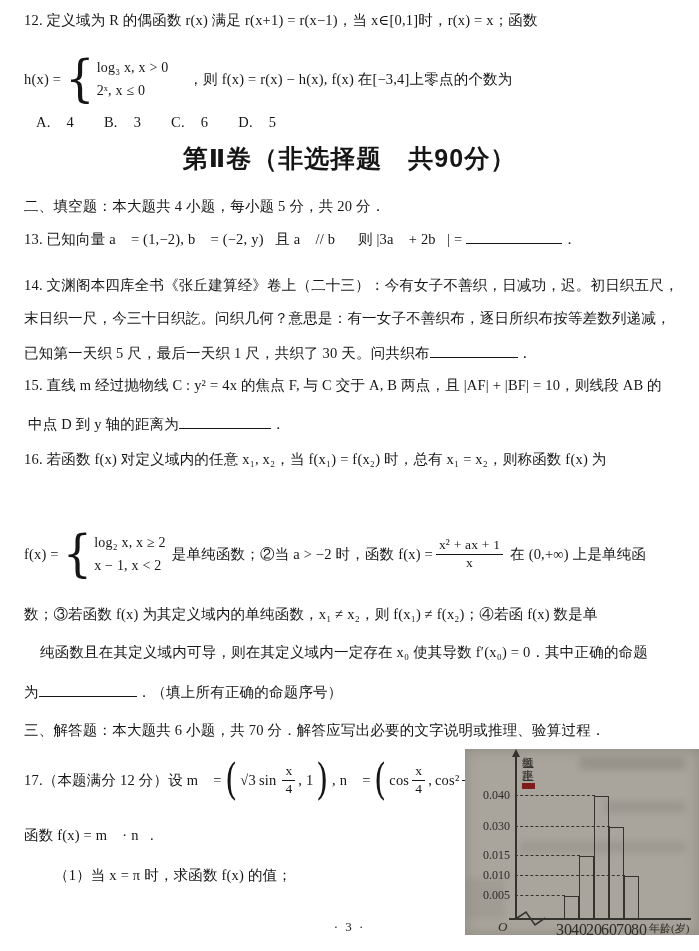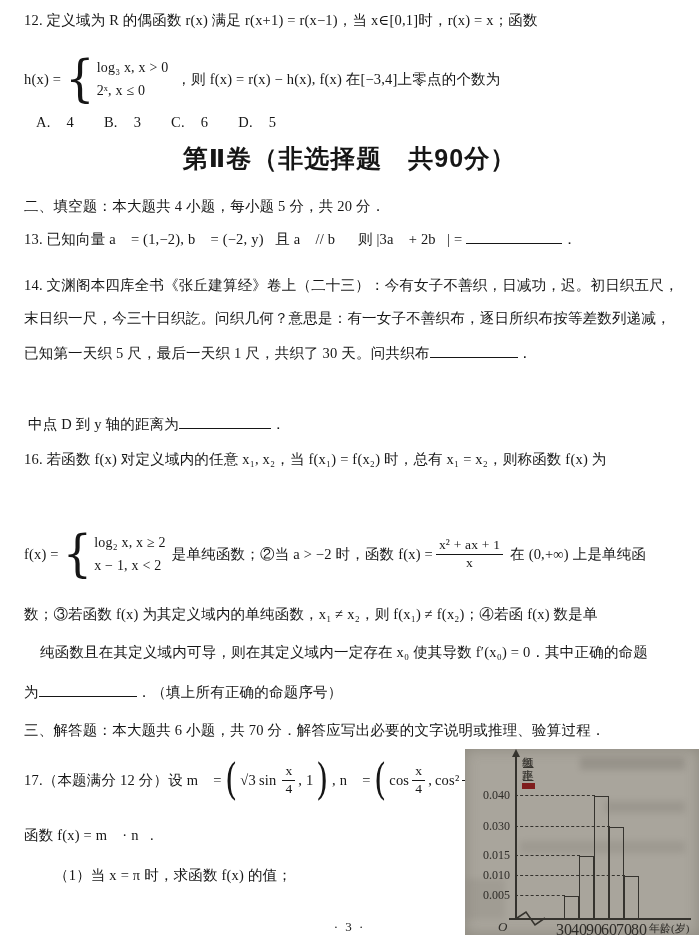--- a/index.html
+++ b/index.html
@@ -44,21 +44,21 @@
 
   <div class="line" style="top:11px; left:24px;">12. 定义域为 R 的偶函数 r(x) 满足 r(x+1) = r(x−1)，当 x∈[0,1]时，r(x) = x；函数</div>
 
   <div class="line mathline" style="top:50px; left:24px; height:58px;">
     <span>h(x) =</span>
     <span class="brace">{</span>
     <span class="cases">
       <span>log₃ x, x &gt; 0</span>
       <span>2ˣ, x ≤ 0</span>
     </span>
-    <span style="margin-left:8px;text-align:center;">，则 f(x) = r(x) − h(x), f(x) 在[−3,4]上零点的个数为</span>
+    <span style="margin-left:20px;text-align:center;">，则 f(x) = r(x) − h(x), f(x) 在[−3,4]上零点的个数为</span>
   </div>
 
   <div class="line options" style="top:114px; left:36px;">
     <span class="opt">
       <span>A.</span>
       <span>4</span>
     </span>
     <span class="opt">
       <span>B.</span>
       <span>3</span>
@@ -80,20 +80,21 @@
   <div class="line" style="top:228px; left:24px;">
     <span>13. 已知向量 a⃗ = (1,−2), b⃗ = (−2, y)，且 a⃗ // b⃗，则 |3a⃗ + 2b⃗| = </span><span class="blank" style="width:96px;"></span><span>．</span>
   </div>
 
   <div class="line" style="top:276px; left:24px;">14. 文渊阁本四库全书《张丘建算经》卷上（二十三）：今有女子不善织，日减功，迟。初日织五尺，</div>
   <div class="line" style="top:309px; left:24px;">末日织一尺，今三十日织訖。问织几何？意思是：有一女子不善织布，逐日所织布按等差数列递减，</div>
   <div class="line" style="top:342px; left:24px;">
     <span>已知第一天织 5 尺，最后一天织 1 尺，共织了 30 天。问共织布</span><span class="blank" style="width:88px;"></span><span>．</span>
   </div>
 
+  <div class="line" style="top:376px; left:24px;">15. 直线 m 经过抛物线 C : y² = 4x 的焦点 F, 与 C 交于 A, B 两点，且 |AF| + |BF| = 10，则线段 AB 的</div>
   <div class="line" style="top:413px; left:28px;">
     <span>中点 D 到 y 轴的距离为</span><span class="blank" style="width:92px;"></span><span>．</span>
   </div>
 
   <div class="line" style="top:450px; left:24px;">16. 若函数 f(x) 对定义域内的任意 x₁, x₂，当 f(x₁) = f(x₂) 时，总有 x₁ = x₂，则称函数 f(x) 为</div>
 
   <div class="line mathline" style="top:524px; left:24px; height:60px;">
     <span>f(x) =</span>
     <span class="brace">{</span>
     <span class="cases">
@@ -181,21 +182,21 @@
     <div class="bar" style="left:159px; top:127px; height:42px;"></div>
 
     <div class="ytick" style="top:39px;">0.040</div>
     <div class="ytick" style="top:70px;">0.030</div>
     <div class="ytick" style="top:99px;">0.015</div>
     <div class="ytick" style="top:119px;">0.010</div>
     <div class="ytick" style="top:139px;">0.005</div>
 
     <div class="xtick" style="left:91px;">30</div>
     <div class="xtick" style="left:106px;">40</div>
-    <div class="xtick" style="left:121px;">90</div>
+    <div class="xtick" style="left:121px;">20</div>
     <div class="xtick" style="left:136px;">60</div>
     <div class="xtick" style="left:151px;">70</div>
     <div class="xtick" style="left:166px;">80</div>
 
     <div class="xlabel">年龄(岁)</div>
     <div class="origin">O</div>
   </div>
 
 </div>
 

